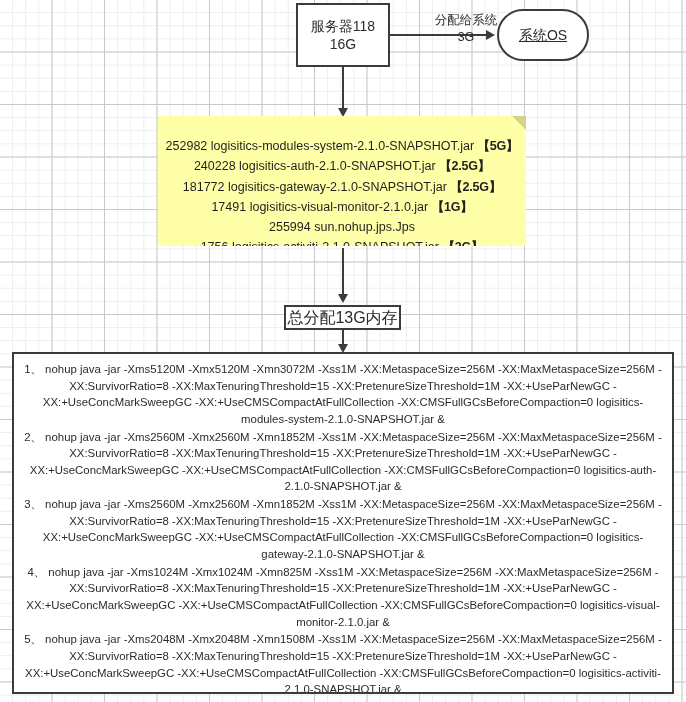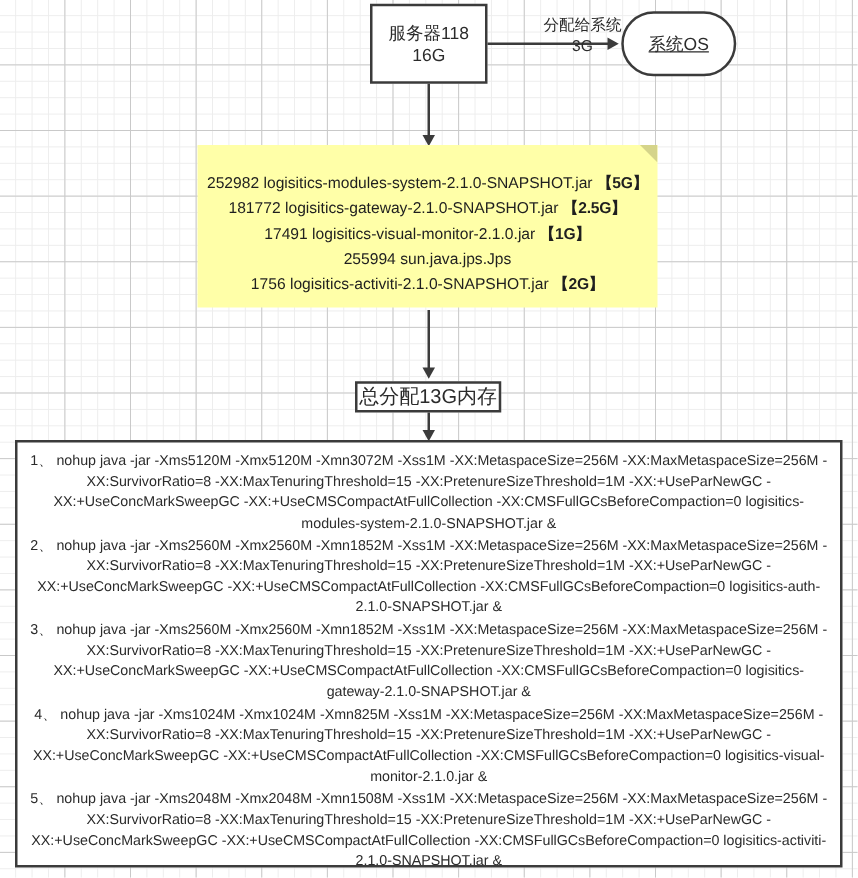--- a/index.html
+++ b/index.html
@@ -194,32 +194,37 @@
   <div class="arrow-down" style="left:338px; top:108px;"></div>
 
   <div id="note">
     <span class="fold"></span>
     <span class="note-line">
       <span>252982</span>
       <span>logisitics-modules-system-2.1.0-SNAPSHOT.jar</span>
       <span class="sz">【5G】</span>
     </span>
     <span class="note-line">
+      <span>240228</span>
+      <span>logisitics-auth-2.1.0-SNAPSHOT.jar</span>
+      <span class="sz">【2.5G】</span>
+    </span>
+    <span class="note-line">
       <span>181772</span>
       <span>logisitics-gateway-2.1.0-SNAPSHOT.jar</span>
       <span class="sz">【2.5G】</span>
     </span>
     <span class="note-line">
       <span>17491</span>
       <span>logisitics-visual-monitor-2.1.0.jar</span>
       <span class="sz">【1G】</span>
     </span>
     <span class="note-line">
       <span>255994</span>
-      <span>sun.java.jps.Jps</span>
+      <span>sun.nohup.jps.Jps</span>
       <span class="sz"></span>
     </span>
     <span class="note-line">
       <span>1756</span>
       <span>logisitics-activiti-2.1.0-SNAPSHOT.jar</span>
       <span class="sz">【2G】</span>
     </span>
   </div>
 
   <div class="conn vline" style="left:342px; top:248px; height:48px;"></div>

